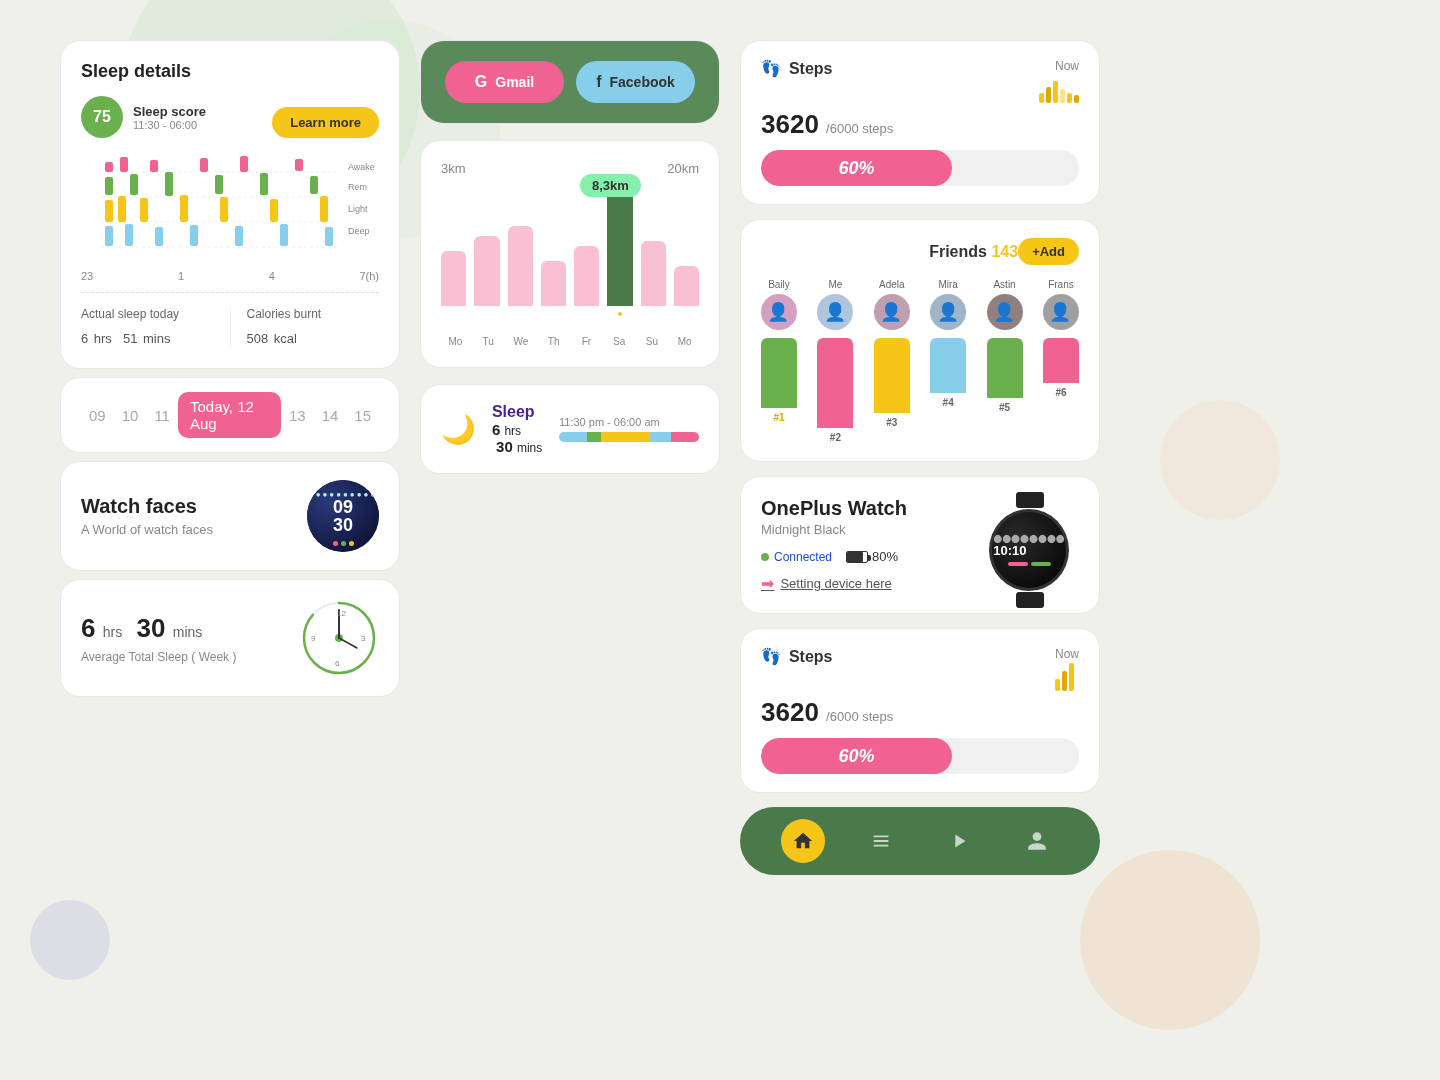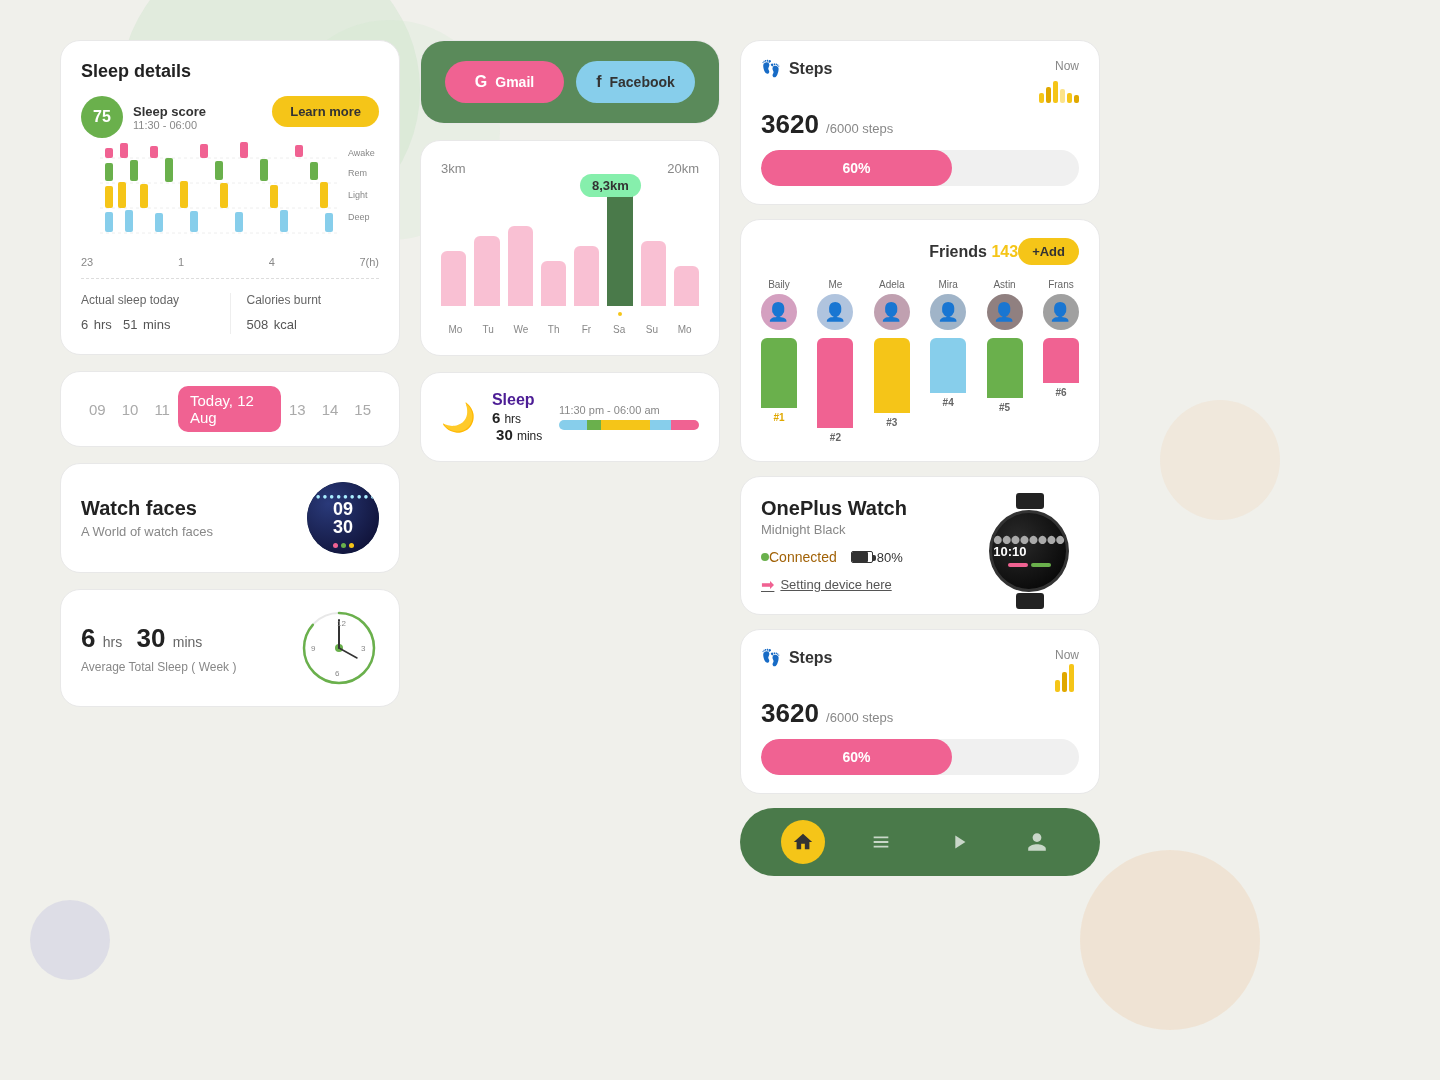--- a/index.html
+++ b/index.html
@@ -63,38 +63,39 @@
       background: #fff;
       border-radius: 20px;
       border: 1.5px solid #e8e8e8;
       padding: 20px;
     }
 
     
     .col-left {
       display: flex;
       flex-direction: column;
-      gap: 16px;
+      gap: 8px;
       width: 340px;
     }
 
     
     .sleep-card {
       width: 340px;
     }
     .sleep-card-title {
       font-size: 18px;
       font-weight: 600;
       color: #222;
       margin-bottom: 14px;
     }
     .sleep-score-row {
       display: flex;
-      align-items: flex-start;
+      align-items: flex-end;
       justify-content: space-between;
+      margin-bottom: 14px;
     }
     .sleep-score-left {
       display: flex;
       align-items: center;
       gap: 10px;
     }
     .score-circle {
       width: 42px; height: 42px;
       border-radius: 50%;
       background: #6ab04c;
@@ -343,21 +344,21 @@
       height: 120px;
       padding-bottom: 0;
     }
     .dist-bar {
       flex: 1;
       border-radius: 6px 6px 0 0;
     }
     .dist-day-labels {
       display: flex;
       gap: 4px;
-      margin-top: 6px;
+      margin-top: 18px;
     }
     .dist-day {
       flex: 1;
       font-size: 10px;
       color: #888;
       text-align: center;
     }
     .dist-dot {
       width: 8px; height: 8px;
       border-radius: 50%;
@@ -441,22 +442,23 @@
       overflow: hidden;
     }
     .steps-bar-fill {
       height: 100%;
       background: #f06292;
       border-radius: 20px;
       display: flex;
       align-items: center;
       justify-content: center;
       color: #fff;
-      font-size: 14px;
-      font-weight: 700;
+      font-size: 18px;
+      font-weight: 700;
+      font-style: italic;
     }
     .mini-bar-chart {
       display: flex;
       align-items: flex-end;
       gap: 2px;
       height: 30px;
     }
     .mini-bar {
       width: 5px;
       border-radius: 2px;
@@ -544,22 +546,23 @@
     }
     .watch-status {
       display: flex;
       align-items: center;
       gap: 14px;
       margin-bottom: 10px;
     }
     .status-connected {
       display: flex;
       align-items: center;
-      font-size: 14px;
-      color: #a16207;
+      gap: 5px;
+      font-size: 12px;
+      color: #1d4ed8;
     }
     .green-dot {
       width: 8px; height: 8px;
       border-radius: 50%;
       background: #6ab04c;
     }
     .battery-info {
       display: flex;
       align-items: center;
       gap: 4px;

